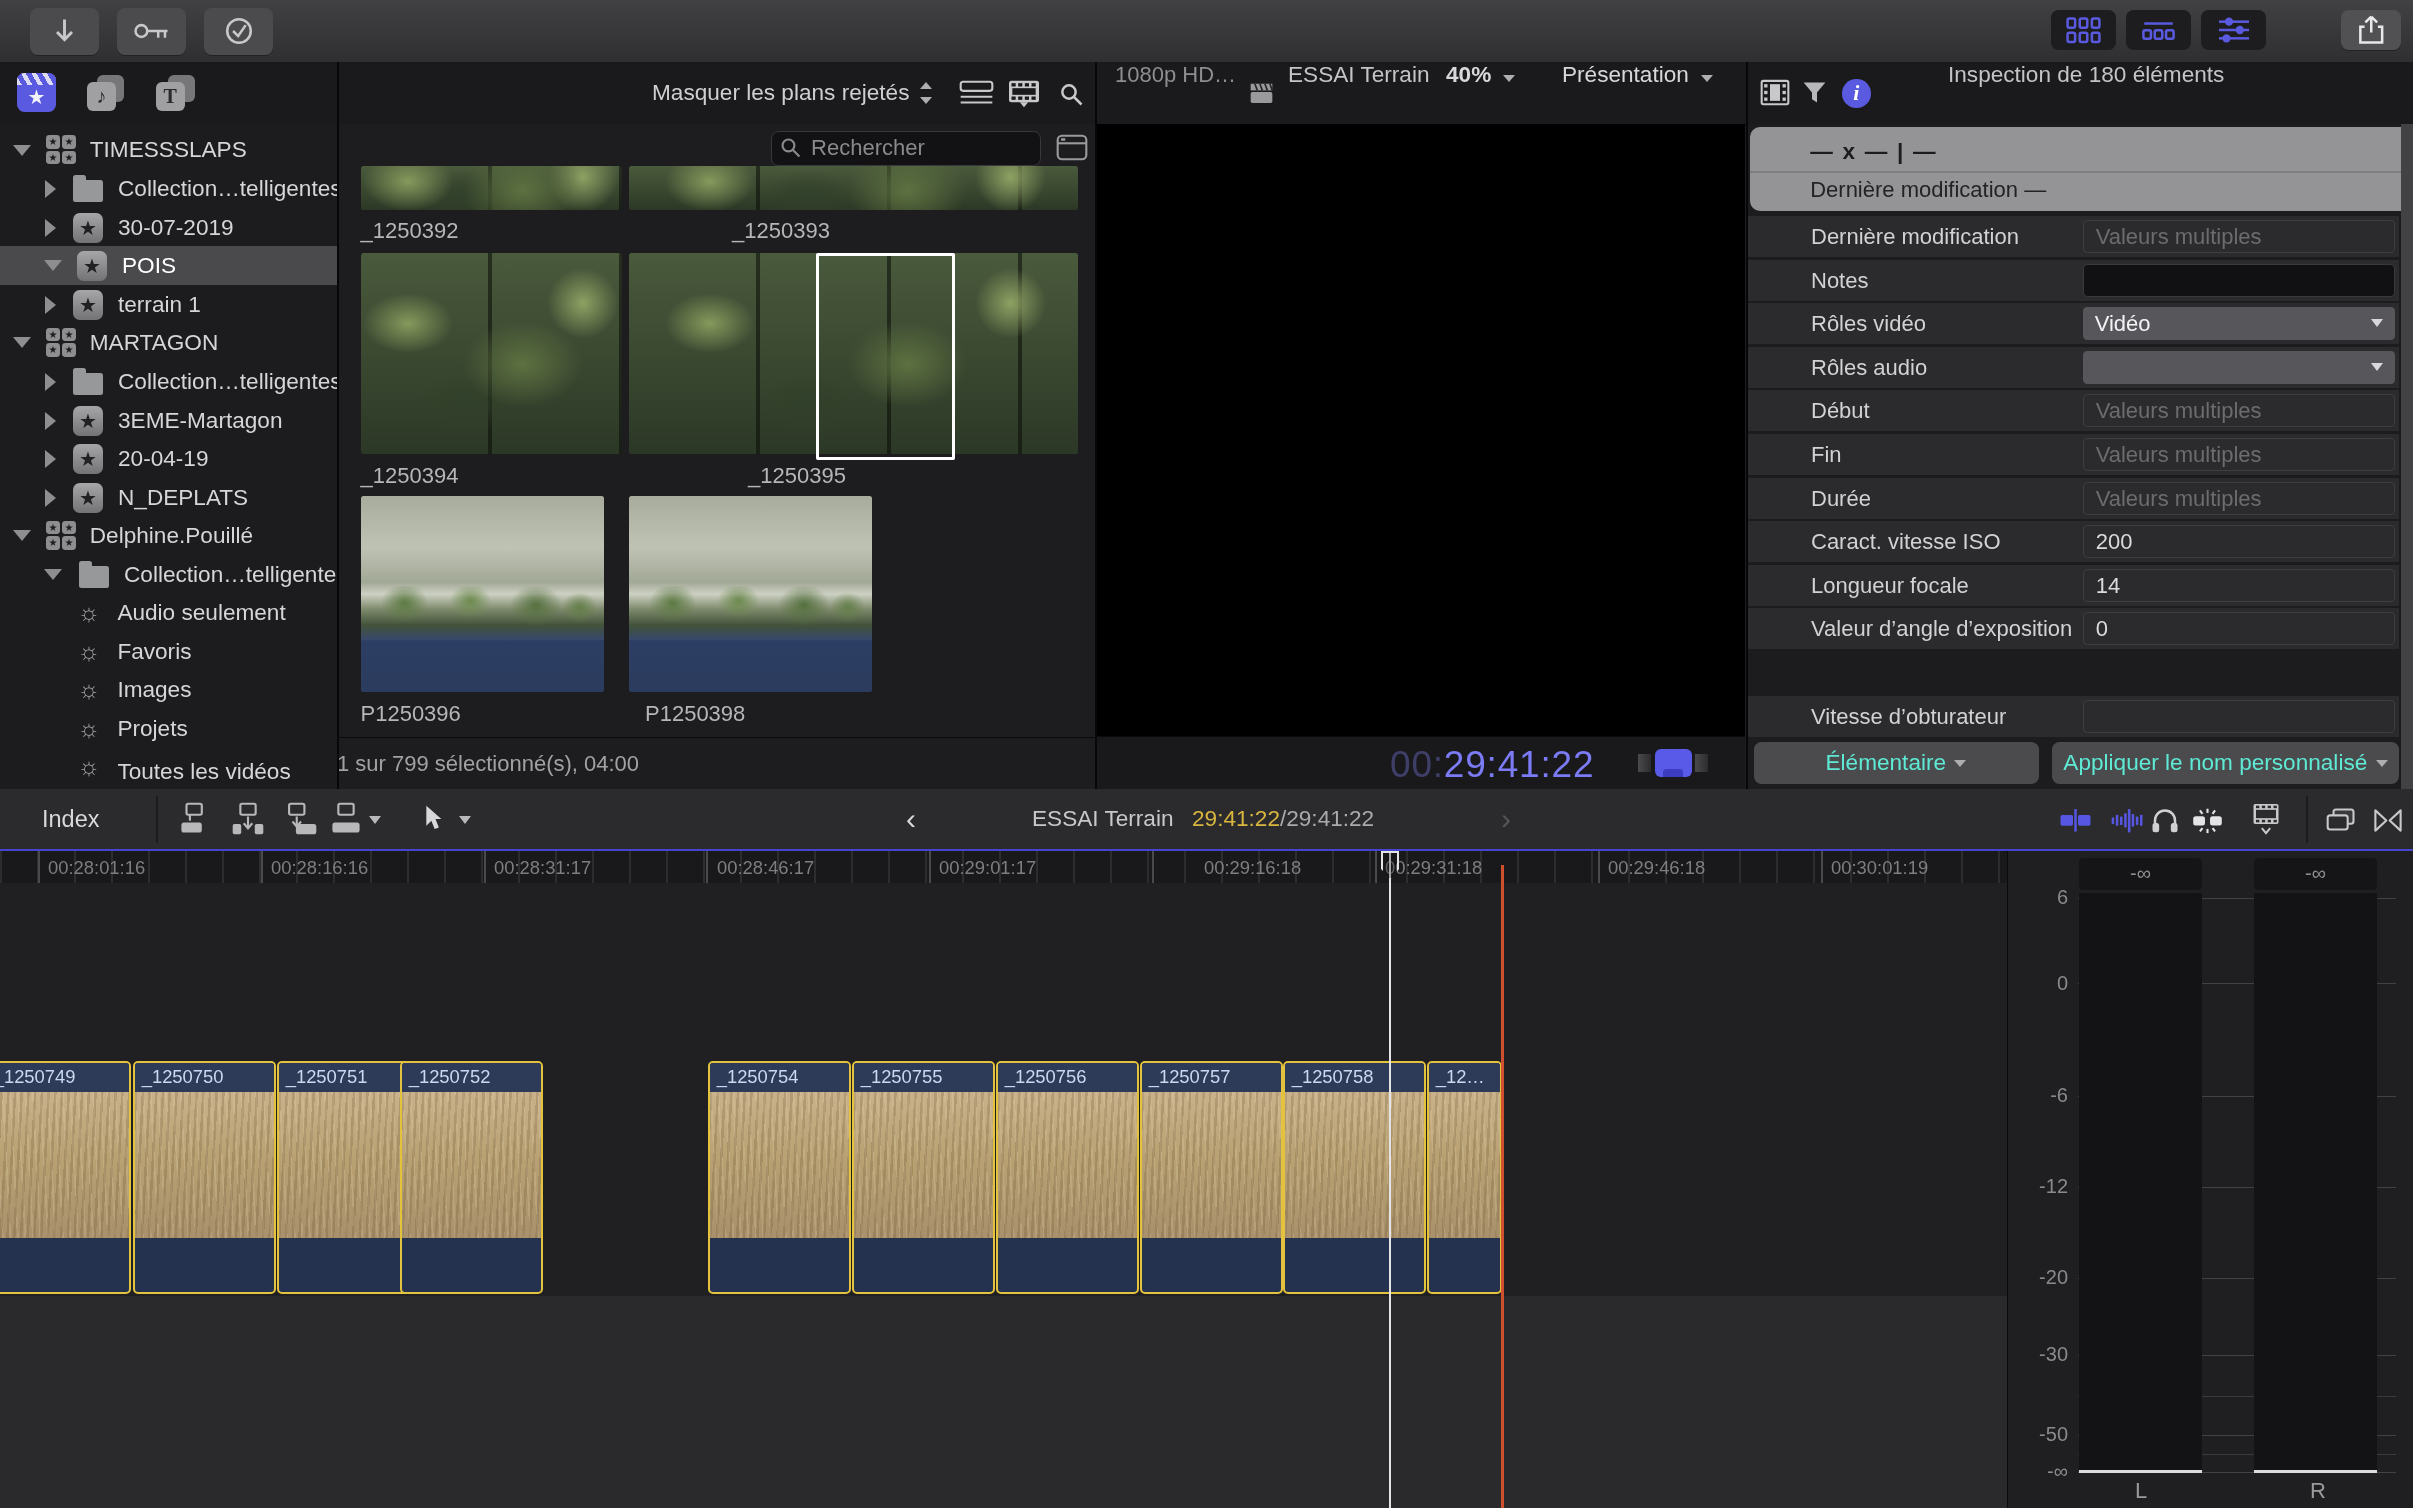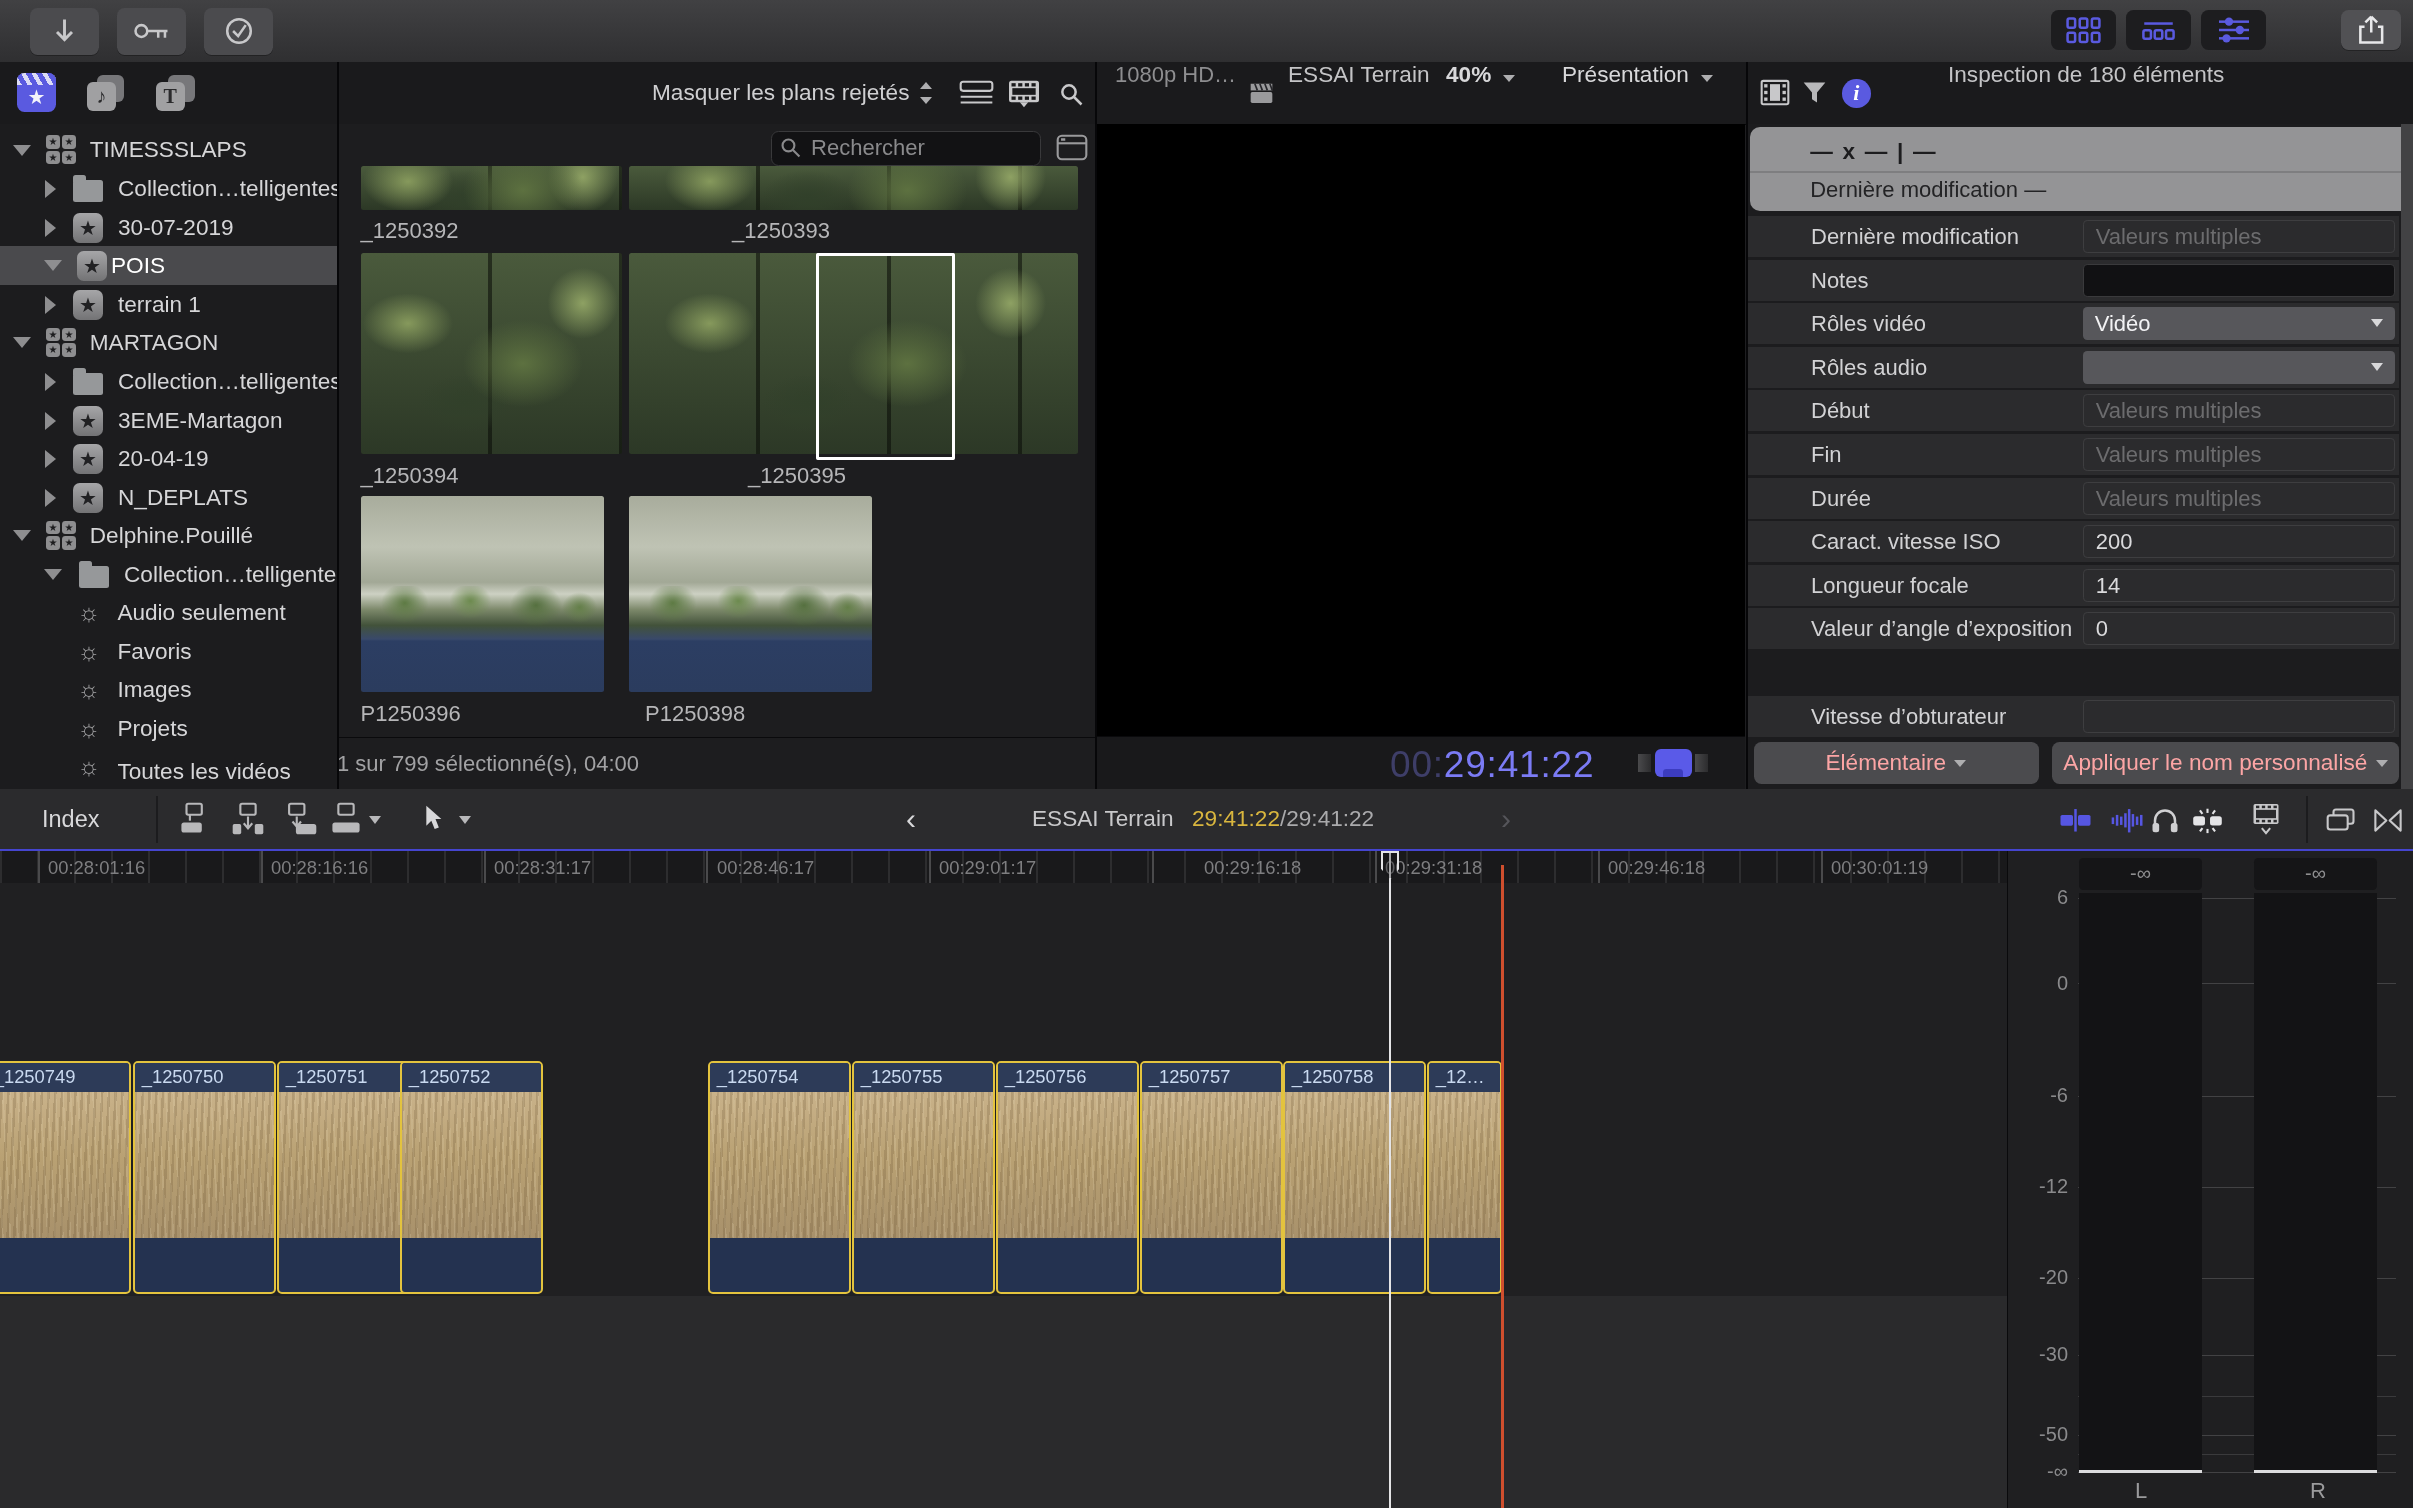--- a/index.html
+++ b/index.html
@@ -84,21 +84,21 @@
   .v-empty{border:1.7px solid #3e3e40;}
   .v-input{border:1.7px solid #3a3a3c;background:#111113;}
   .v-select{background:#57575b;color:#f2f2f4;position:absolute;}
   .v-select::after{content:"";position:absolute;right:11.7px;top:11.7px;width:0;height:0;
     border-left:6.7px solid transparent;border-right:6.7px solid transparent;border-top:8.4px solid #d8d8da;}
   .ocard{position:absolute;left:4.2px;top:3.4px;width:662px;height:84px;background:#949496;border-radius:10px;color:#1c1c1e;}
   .ocard .l1{position:absolute;left:60px;top:11.7px;font-size:22.6px;font-weight:bold;letter-spacing:1.7px;}
   .ocard .div{position:absolute;left:0;top:44px;width:662px;height:1.7px;background:#7e7e80;}
   .ocard .l2{position:absolute;left:60px;top:50px;font-size:22px;color:#232325;}
   .insp-btn{position:absolute;top:618px;height:42px;background:#4b4b4e;border-radius:7.5px;display:flex;align-items:center;justify-content:center;
-    font-size:22.6px;color:#fca5a5;}
+    font-size:22.6px;color:#5eead4;}
   
   .tl-toolbar{position:absolute;left:0;top:789px;width:2413px;height:60px;background:#2b2b2d;
     border-bottom:2.5px solid #4545cf;box-sizing:content-box;}
   .tl-toolbar .txt{position:absolute;top:0;height:60px;display:flex;align-items:center;}
   .edit-ic{position:absolute;top:13.4px;}
   
   .ruler{position:absolute;left:0;top:851px;width:2007px;height:32px;background:#19191b;
     background-image:repeating-linear-gradient(90deg,#2d2d2f 0 1.7px,rgba(0,0,0,0) 1.7px 37px);}
   .ruler .maj{position:absolute;top:0;width:1.7px;height:32px;background:#4a4a4c;}
   .ruler .rl{position:absolute;top:5.9px;font-size:18.4px;color:#7e7e80;white-space:nowrap;}
@@ -318,21 +318,21 @@
         <span style="margin-left:15px;">Collection…telligentes</span>
       </div>
     <div class="sb-row" style="top:84px;">
         <span class="car right" style="margin-left:45px;"></span>
         <span class="star-ic" style="margin-left:17px;">★</span>
         <span style="margin-left:15px;">30-07-2019</span>
       </div>
     <div class="sb-row sel" style="top:122px;">
         <span class="car down" style="margin-left:44px;"></span>
         <span class="star-ic" style="margin-left:15px;">★</span>
-        <span style="margin-left:4px;">POIS</span>
+        <span style="margin-left:15px;">POIS</span>
       </div>
     <div class="sb-row" style="top:161px;">
         <span class="car right" style="margin-left:45px;"></span>
         <span class="star-ic" style="margin-left:17px;">★</span>
         <span style="margin-left:15px;">terrain 1</span>
       </div>
     <div class="sb-row" style="top:199px;">
         <span class="car down" style="margin-left:13.4px;"></span>
         <span class="lib-ic" style="margin-left:15px;">
           <span>★</span>

